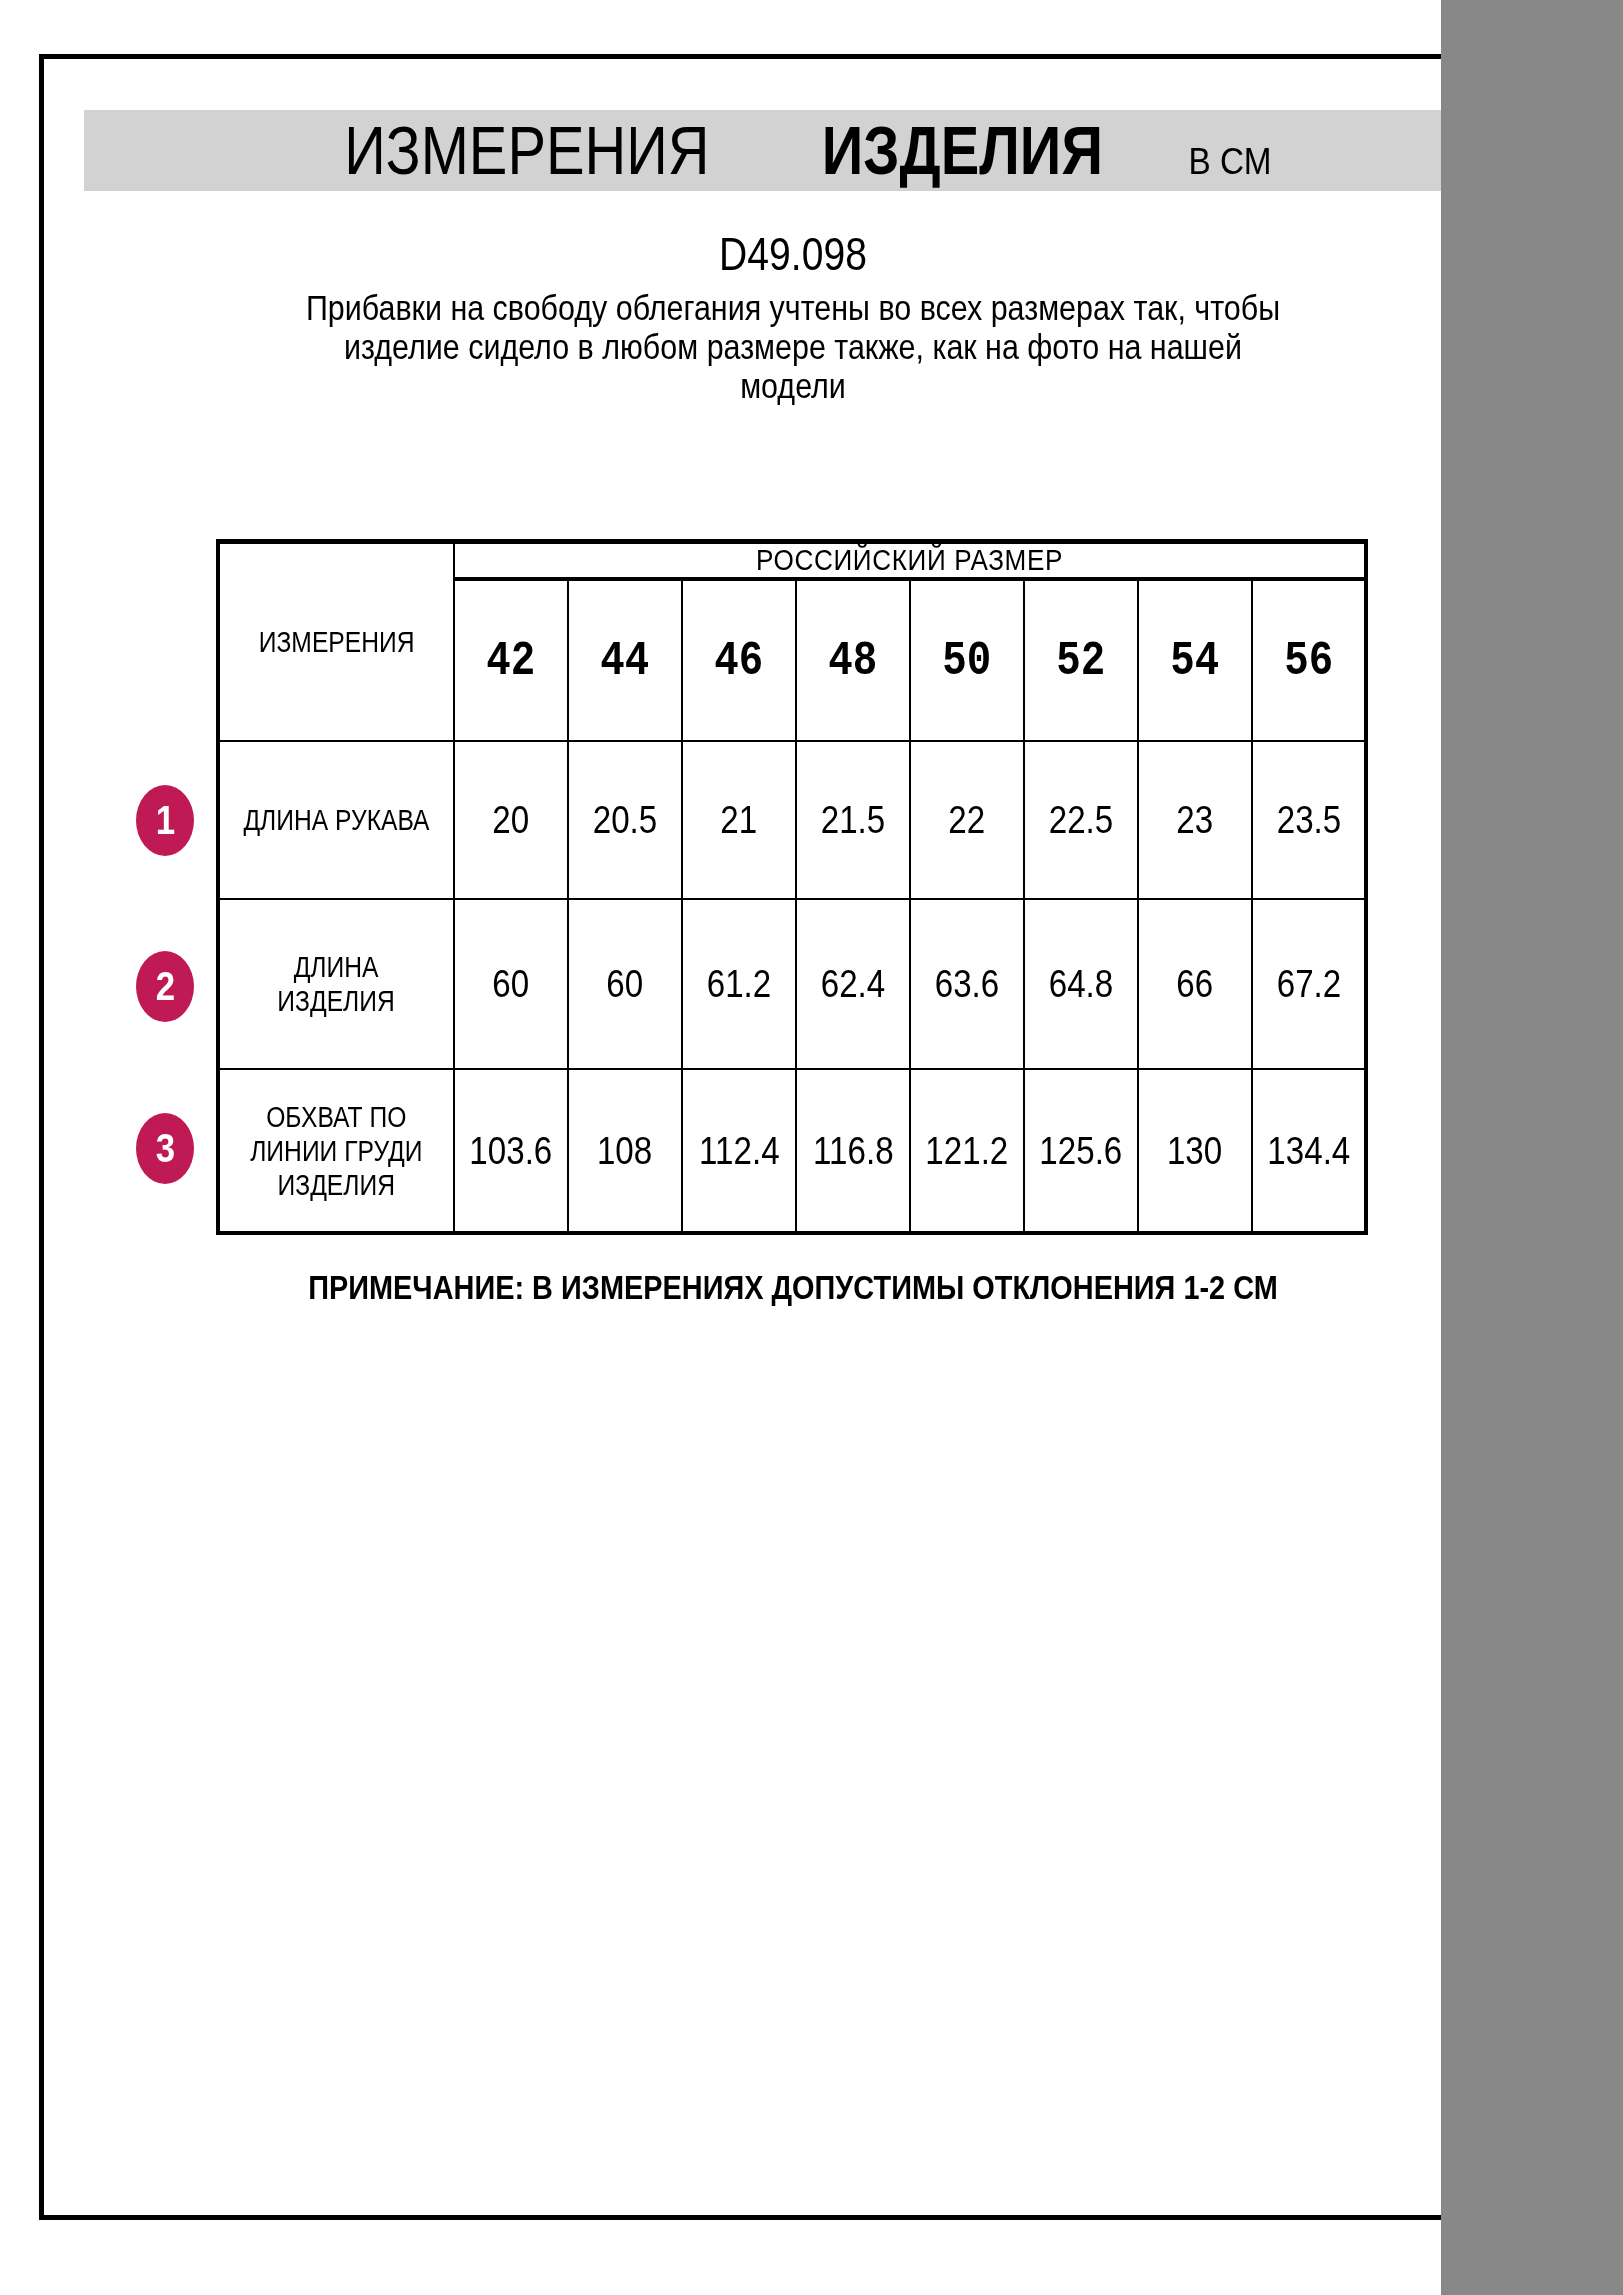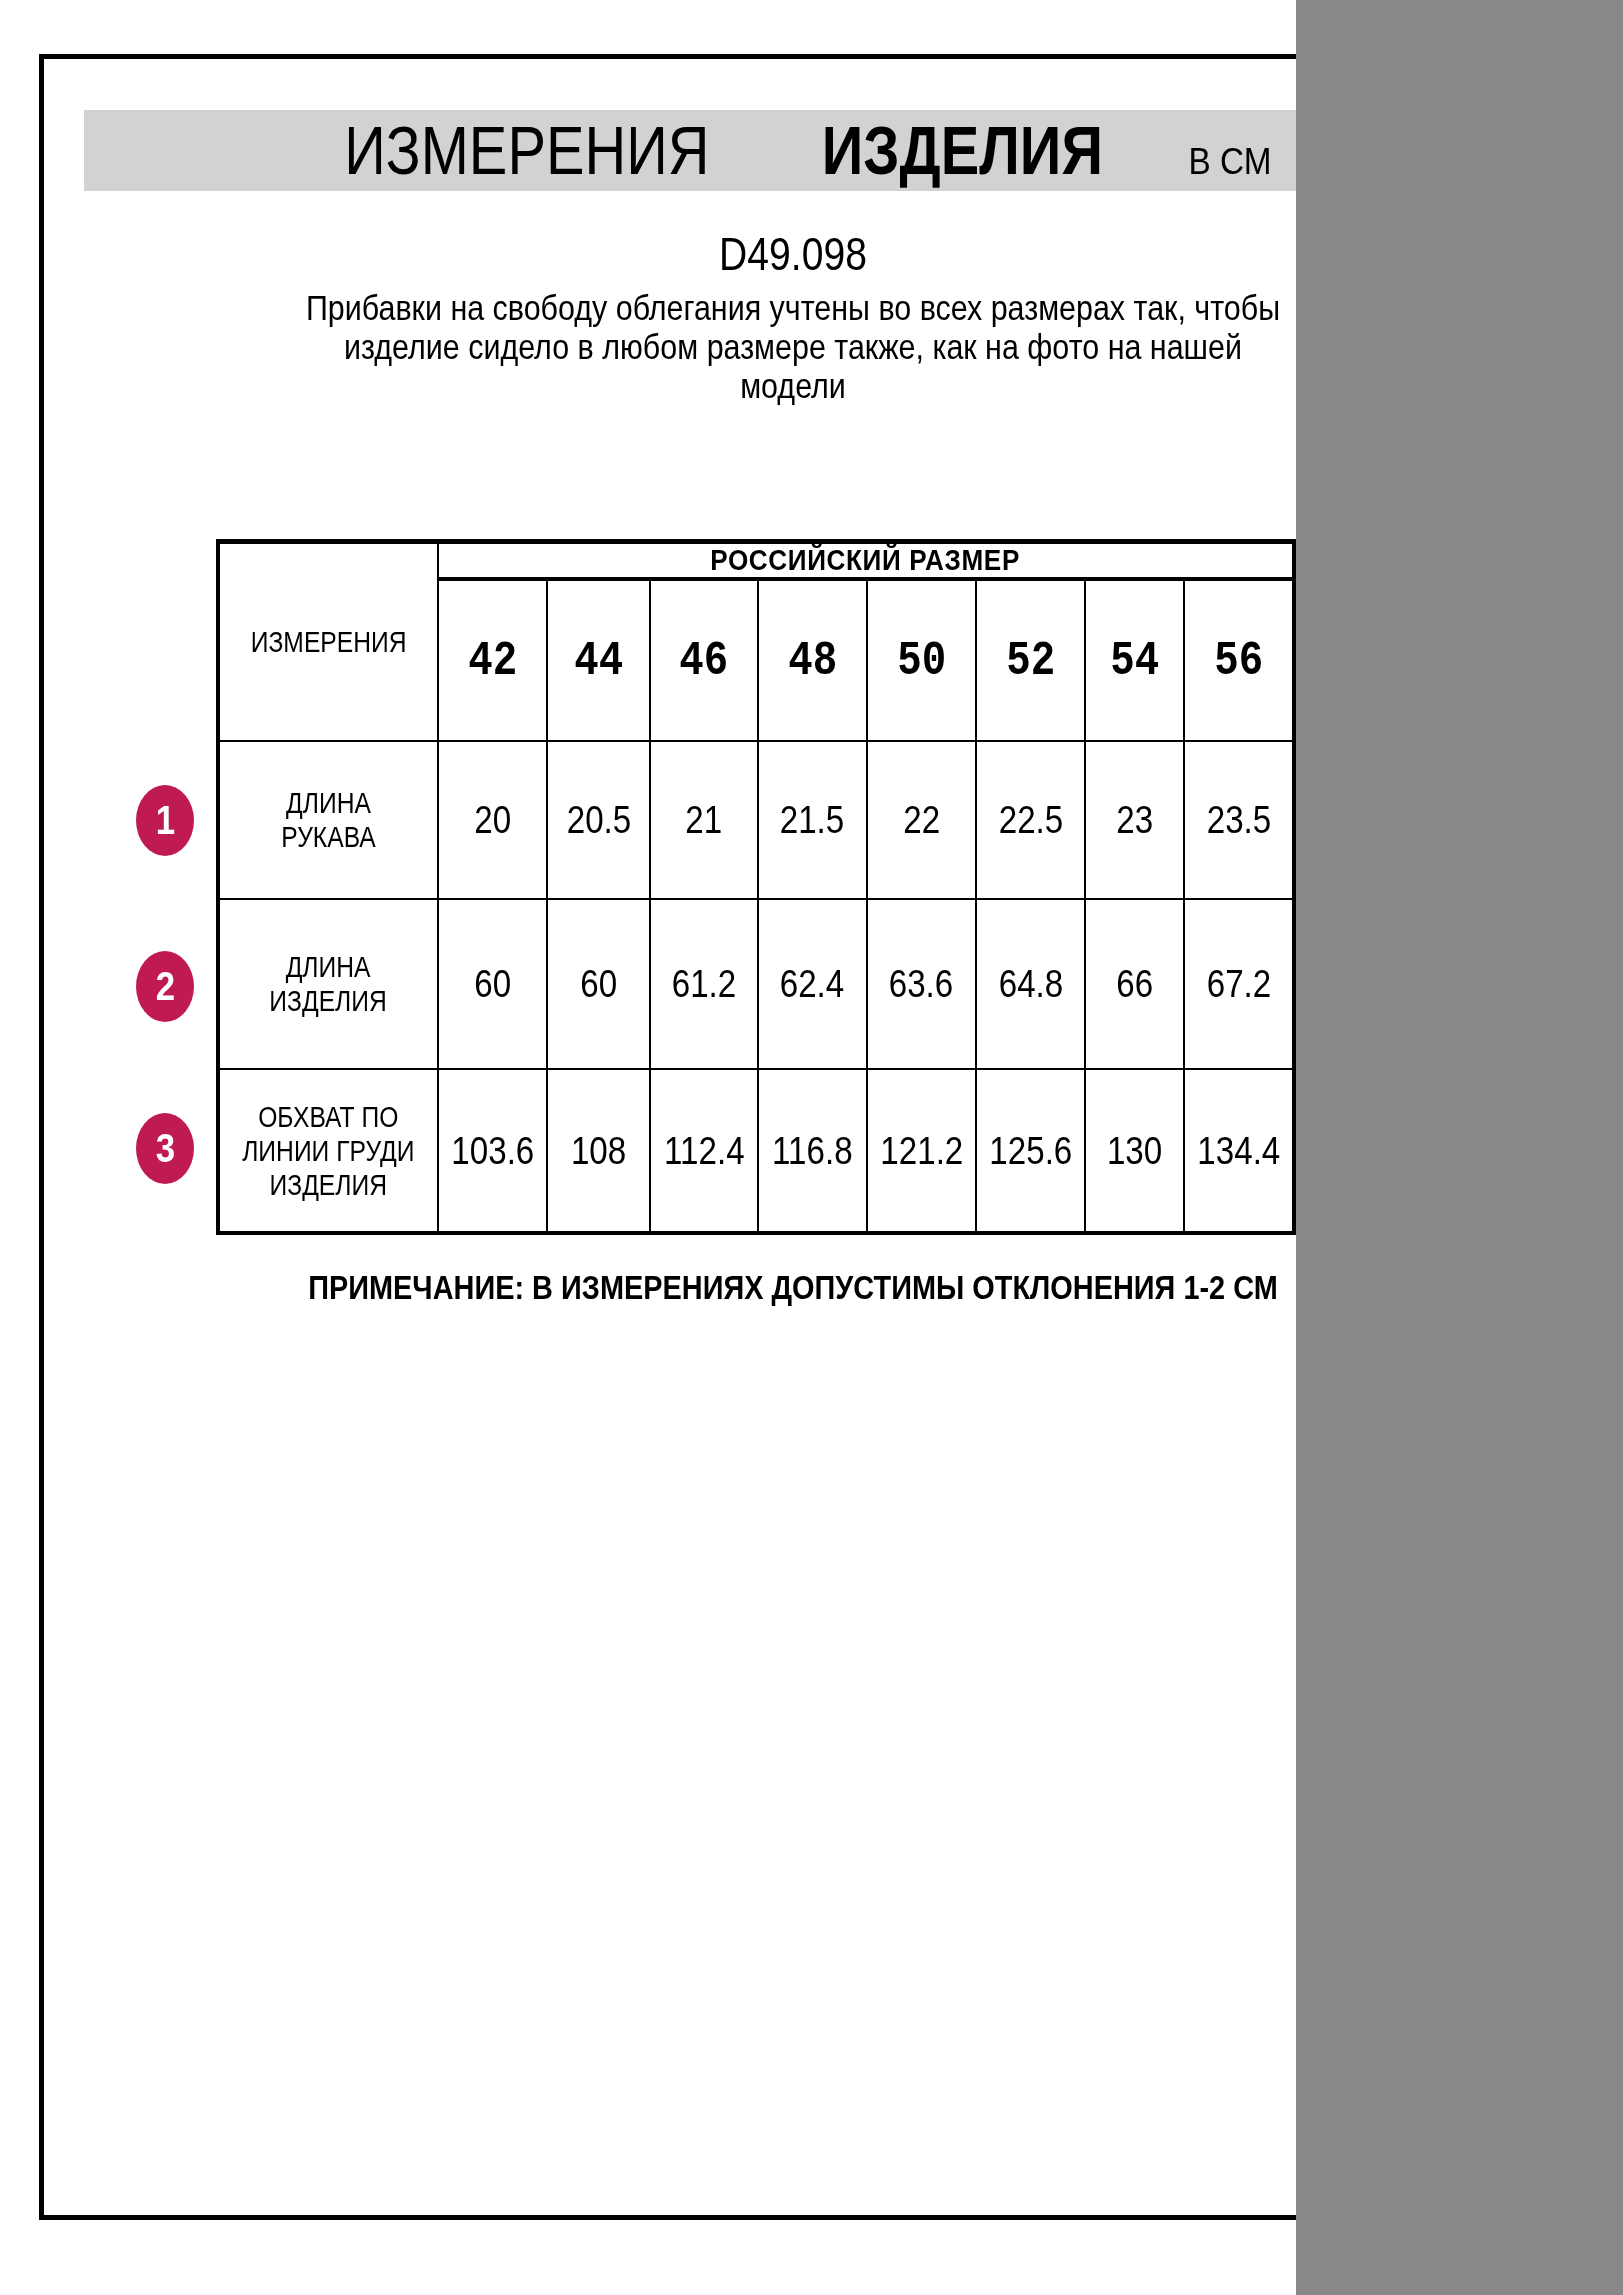--- a/index.html
+++ b/index.html
@@ -1,18 +1,18 @@
 <!DOCTYPE html>
 <html style="font-size:10.5px"><head>
 <meta charset="utf-8">
 <style>
   html,body{margin:0;padding:0;background:#888;}
   .page{
     position:relative;
-    width:1296px;height:2295px;
+    width:1441px;height:2295px;
     background:#ffffff;
     font-family:"Liberation Sans", sans-serif;
     color:#000;
     overflow:hidden;
   }
   .frame{
     position:absolute;
     left:39px;top:54px;width:1508px;height:2166px;
     border:5.2px solid #000;
     box-sizing:border-box;
@@ -48,21 +48,21 @@
   .size-table td{
     border:2.6px solid #000;
     text-align:center;vertical-align:middle;
     padding:0;
   }
   .r-group{height:37px;}
   .r-sizes{height:162px;font-family:Liberation Mono, monospace;}
   .r-m1{height:158px;}
   .r-m2{height:170px;}
   .r-m3{height:164px;margin-top:27px;}
-  .group-cell{border-bottom:4.6px solid #000 !important;font-weight:bold;}
+  .group-cell{border-bottom:4.6px solid #000 !important;}
   .cx{display:inline-block;transform:scaleX(0.85);transform-origin:center;}
   .corner-txt{font-size:29px;}
   .group-txt{font-size:29px;transform:scaleX(0.9);letter-spacing:0.7px;}
   .size-txt{font-size:48px;font-weight:700;}
   .label-txt{font-size:29px;line-height:34px;white-space:pre-line;}
   .val-txt{font-size:39px;}
   .badge{
     position:absolute;
     width:58px;height:71px;
     border-radius:50%;

